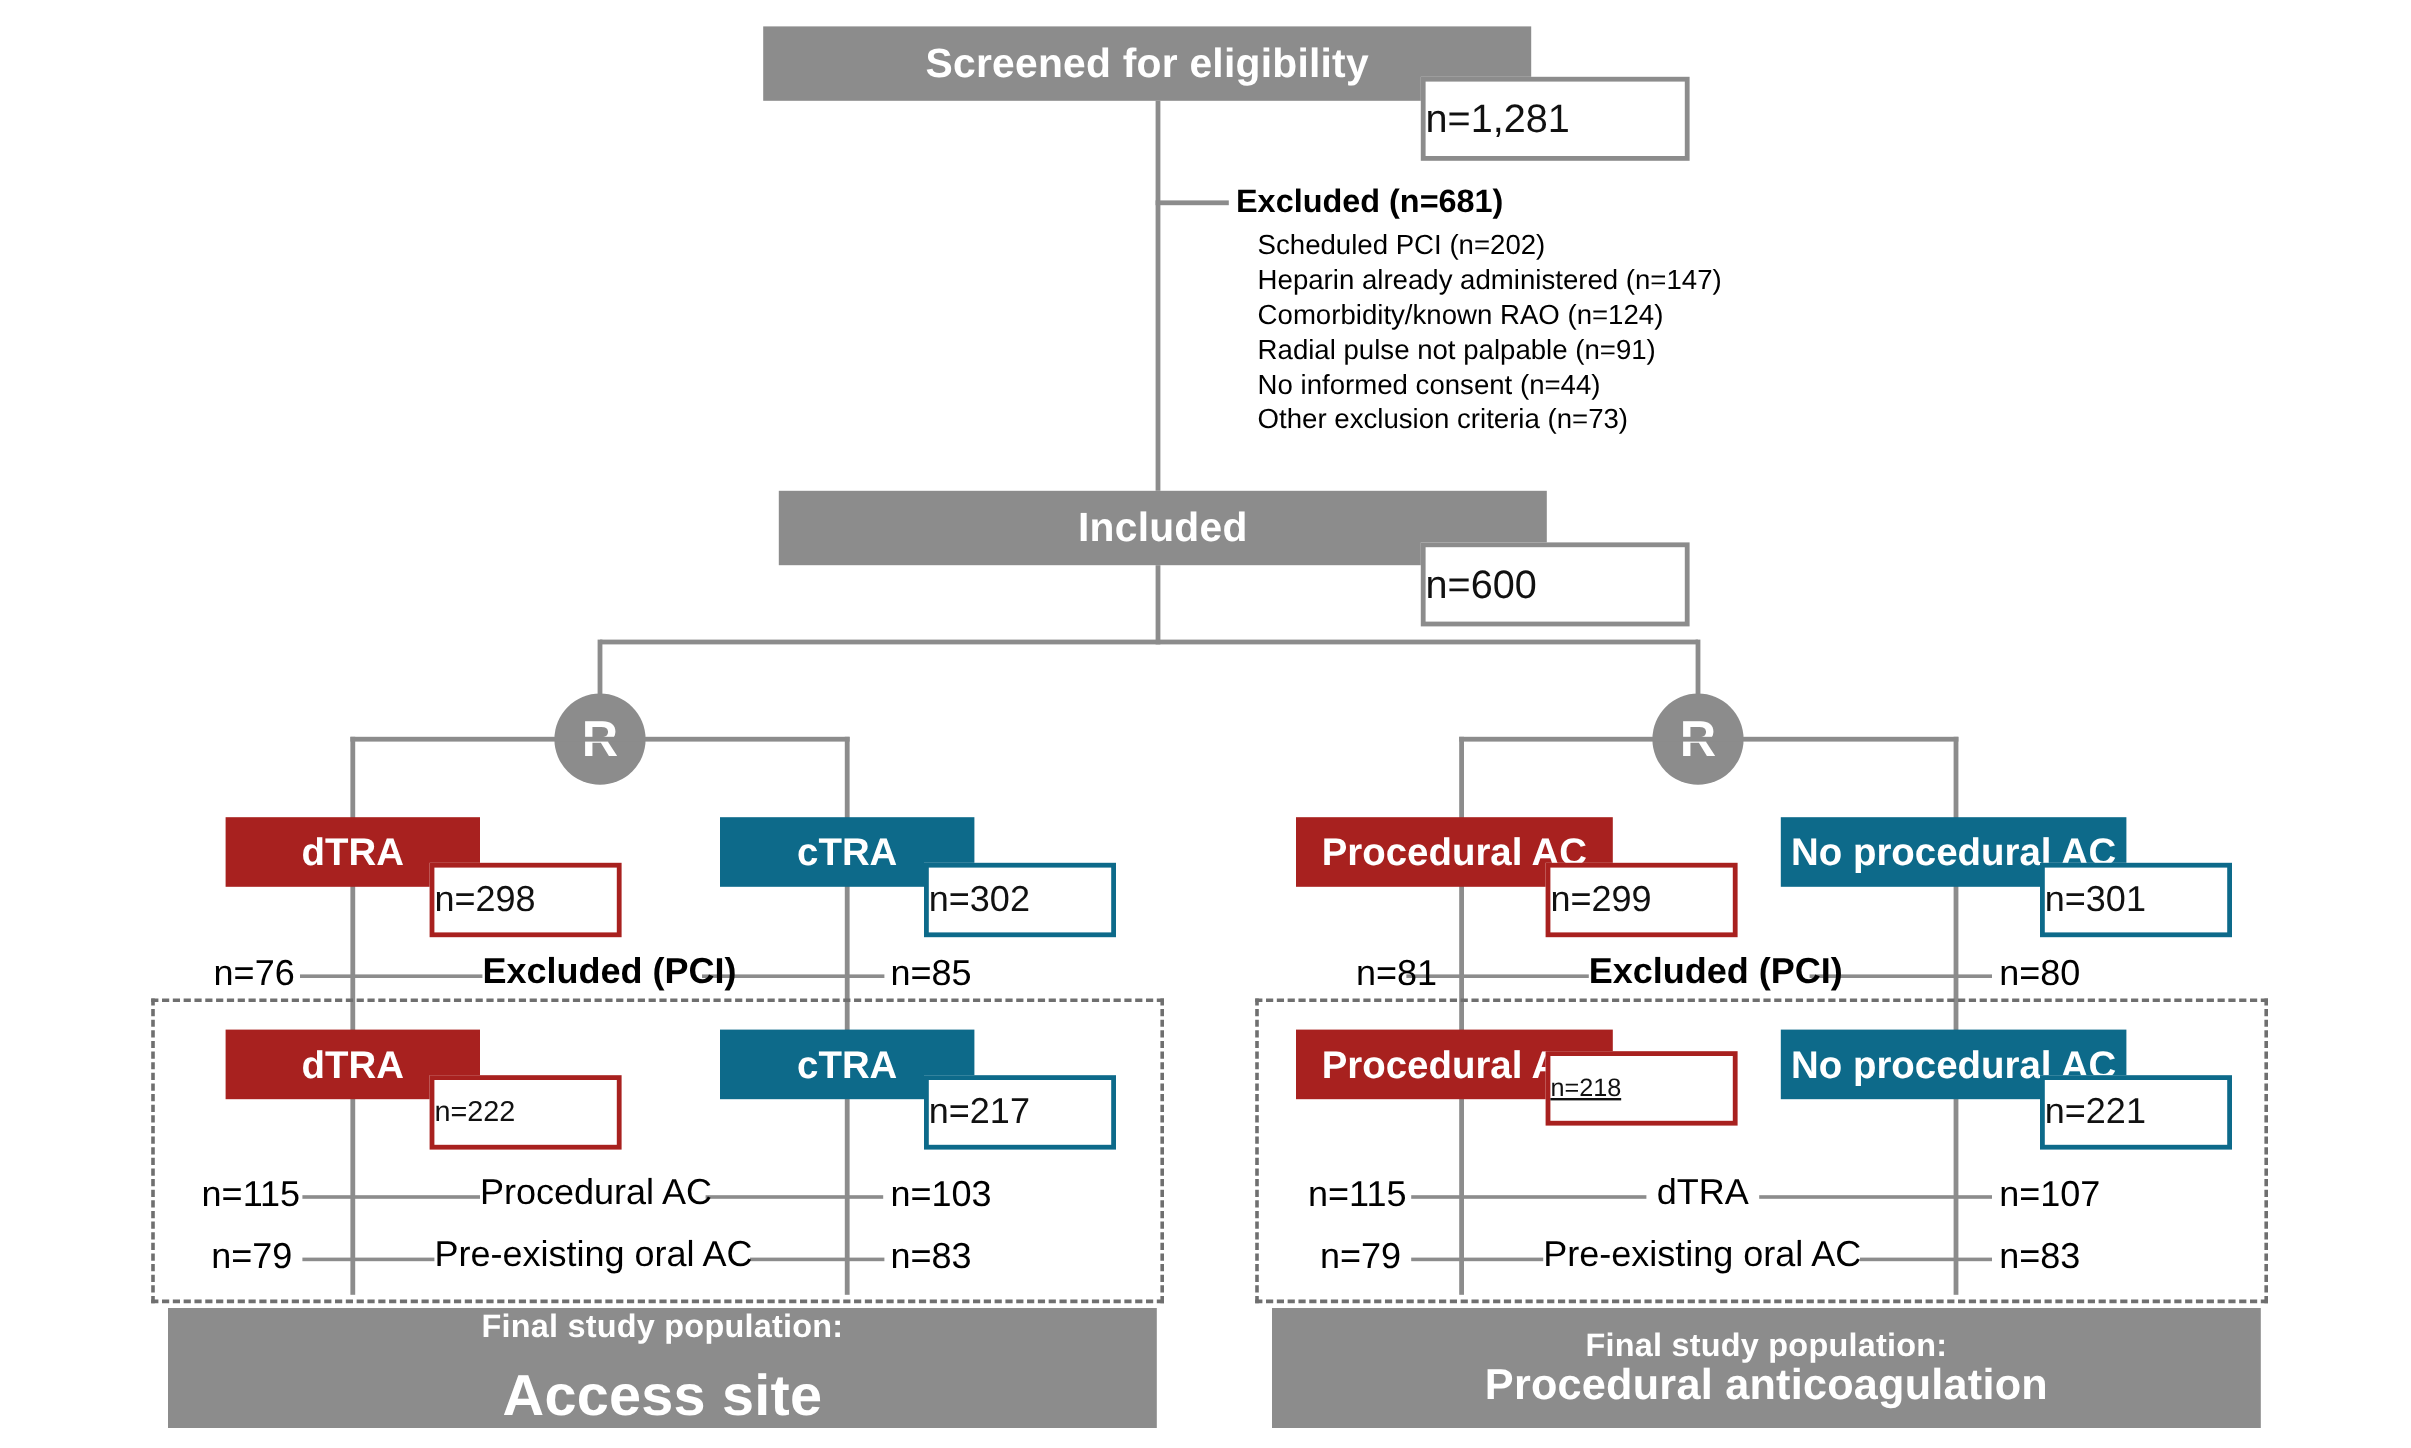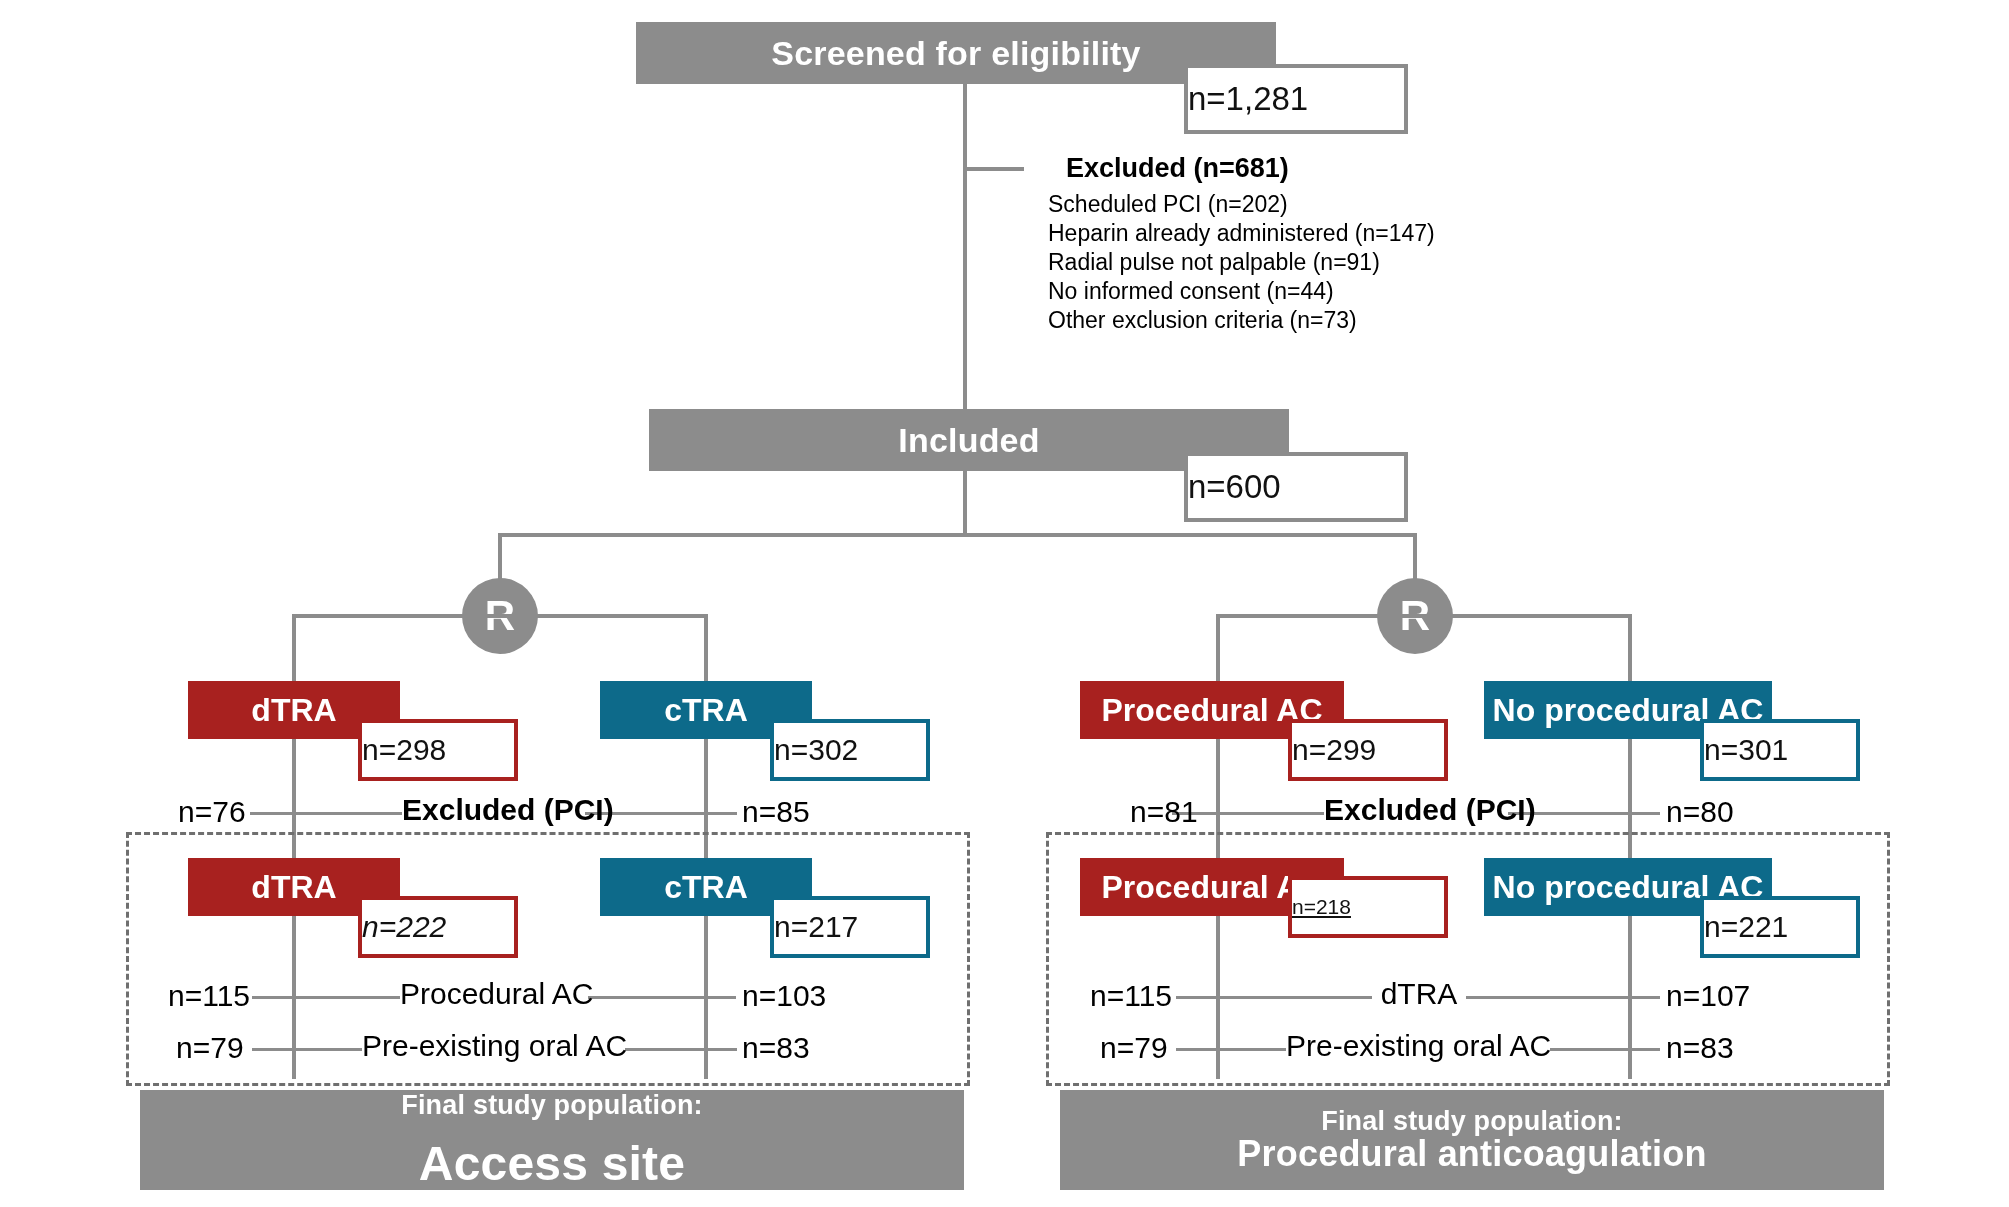--- a/index.html
+++ b/index.html
@@ -37,21 +37,21 @@
   
   .rnode{position:absolute;border-radius:50%;background:#8c8c8c;color:#fff;
          display:flex;align-items:center;justify-content:center;
          font-weight:bold;}
 
   
   .txt{position:absolute;color:#000;white-space:nowrap;}
   .txt.b{font-weight:bold;}
 
   
-  #excl-head{font-size:27px;font-weight:bold;margin-left:36px;}
+  #excl-head{font-size:27px;font-weight:bold;}
   .excl-item{font-size:23px;line-height:29px;color:#000;white-space:nowrap;}
 
   
   .dashed{position:absolute;border:3px dashed #6f6f6f;background:transparent;}
 
   
   .rule{position:absolute;height:3px;background:#8c8c8c;}
   .rowlabel{position:absolute;white-space:nowrap;color:#000;text-align:center;}
   .nside{position:absolute;white-space:nowrap;color:#000;}
 </style>
@@ -70,20 +70,21 @@
   <div class="ln vline" style="left:963px;top:84px;width:4px;height:325px;"></div>
 
   <div class="ln hline" style="left:963px;top:167px;width:61px;height:4px;"></div>
 
   <div class="txt b" id="excl-head" style="left:1030px;top:153px;">
     <span>Excluded (n=681)</span>
   </div>
   <div class="abs" style="left:1048px;top:190px;width:560px;">
     <div class="excl-item">Scheduled PCI (n=202)</div>
     <div class="excl-item">Heparin already administered (n=147)</div>
+    <div class="excl-item">Comorbidity/known RAO (n=124)</div>
     <div class="excl-item">Radial pulse not palpable (n=91)</div>
     <div class="excl-item">No informed consent (n=44)</div>
     <div class="excl-item">Other exclusion criteria (n=73)</div>
   </div>
 
   <div class="graybar" style="left:649px;top:409px;width:640px;height:62px;font-size:34px;">
     <span>Included</span>
   </div>
   <div class="nbox gray" style="left:1184px;top:452px;width:216px;height:62px;font-size:33px;">
     <span>n=600</span>
@@ -125,21 +126,21 @@
   <div class="rule" style="left:585px;top:812px;width:152px;"></div>
   <div class="nside" style="left:178px;top:795px;font-size:30px;">n=76</div>
   <div class="rowlabel" style="left:402px;top:793px;width:184px;font-size:30px;font-weight:bold;">Excluded (PCI)</div>
   <div class="nside" style="left:742px;top:795px;font-size:30px;">n=85</div>
 
   <div class="dashed" style="left:126px;top:832px;width:838px;height:248px;"></div>
 
   <div class="cbox red" style="left:188px;top:858px;width:212px;height:58px;font-size:32px;">
     <span>dTRA</span>
   </div>
-  <div class="nbox red" style="left:358px;top:896px;width:152px;height:54px;font-size:30px;font-style:italic;">
+  <div class="nbox red" style="left:358px;top:896px;width:152px;height:54px;font-size:24px;">
     <span>n=222</span>
   </div>
 
   <div class="cbox teal" style="left:600px;top:858px;width:212px;height:58px;font-size:32px;">
     <span>cTRA</span>
   </div>
   <div class="nbox teal" style="left:770px;top:896px;width:152px;height:54px;font-size:30px;">
     <span>n=217</span>
   </div>
 

